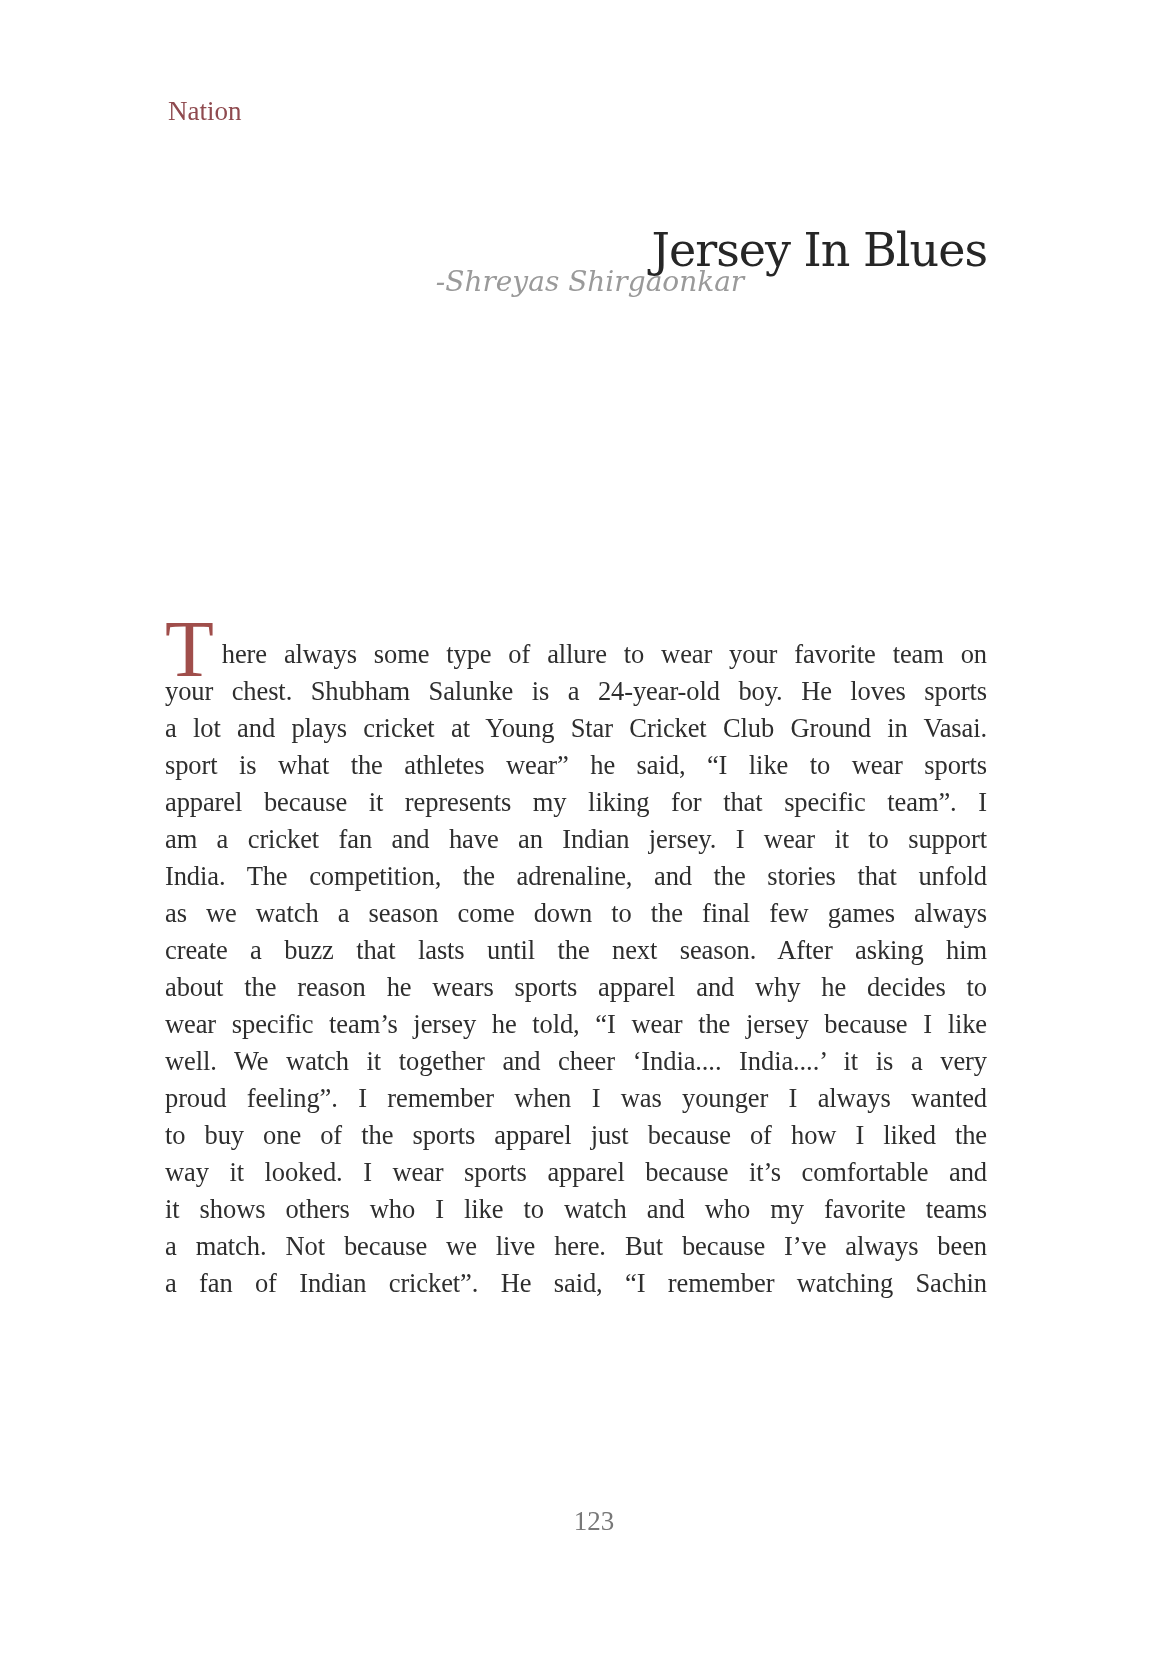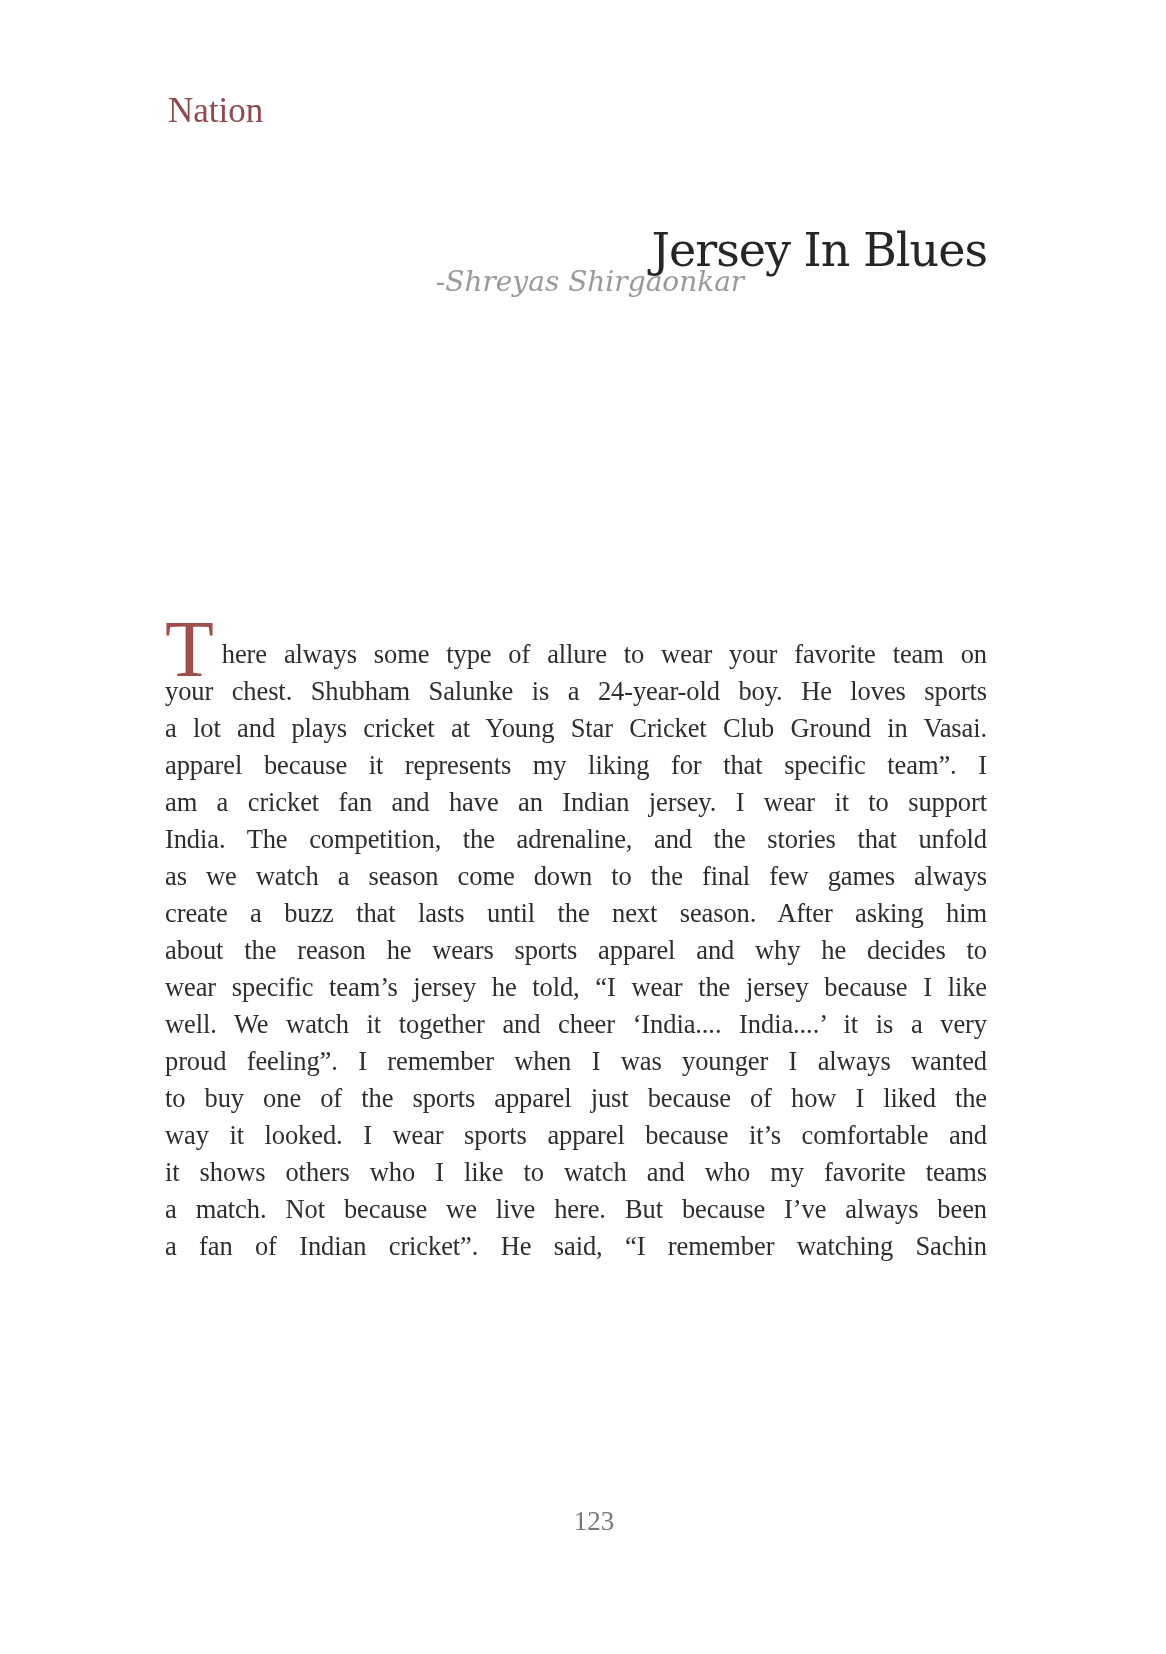--- a/index.html
+++ b/index.html
@@ -10,21 +10,21 @@
     margin: 0 auto;
     background: #ffffff;
     font-family: "Liberation Serif", serif;
     color: var(--body-text, #2e2e2e);
     overflow: hidden;
   }
   .section-label {
     position: absolute;
     left: 168px;
     top: 94px;
-    font-size: 35px;
+    font-size: 27px;
     line-height: 34px;
     color: var(--accent-maroon, #8f4a4f);
   }
   .page-title {
     position: absolute;
     left: 165px;
     top: 206px;
     width: 822px;
     text-align: right;
     font-family: "DejaVu Serif", serif;
@@ -91,20 +91,21 @@
 
   <div class="author-byline">-Shreyas Shirgaonkar</div>
 
   <div class="body-block">
     <div class="body-line">
       <span class="drop-cap">T</span><span>here always some type of allure to wear your favorite team on</span>
     </div>
     <div id="body-lines-rest">
         <div class="body-line">your chest. Shubham Salunke is a 24-year-old boy. He loves sports</div>
         <div class="body-line">a lot and plays cricket at Young Star Cricket Club Ground in Vasai.</div>
+        <div class="body-line">sport is what the athletes wear” he said, “I like to wear sports</div>
         <div class="body-line">apparel because it represents my liking for that specific team”. I</div>
         <div class="body-line">am a cricket fan and have an Indian jersey. I wear it to support</div>
         <div class="body-line">India. The competition, the adrenaline, and the stories that unfold</div>
         <div class="body-line">as we watch a season come down to the final few games always</div>
         <div class="body-line">create a buzz that lasts until the next season. After asking him</div>
         <div class="body-line">about the reason he wears sports apparel and why he decides to</div>
         <div class="body-line">wear specific team’s jersey he told, “I wear the jersey because I like</div>
         <div class="body-line">well. We watch it together and cheer ‘India.... India....’ it is a very</div>
         <div class="body-line">proud feeling”. I remember when I was younger I always wanted</div>
         <div class="body-line">to buy one of the sports apparel just because of how I liked the</div>

